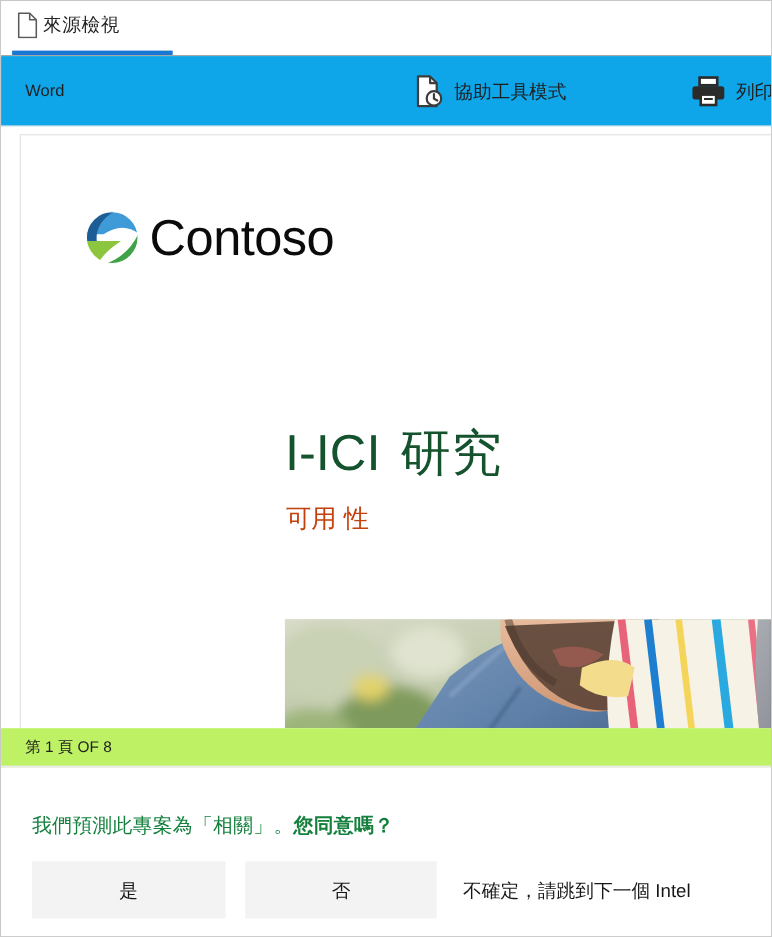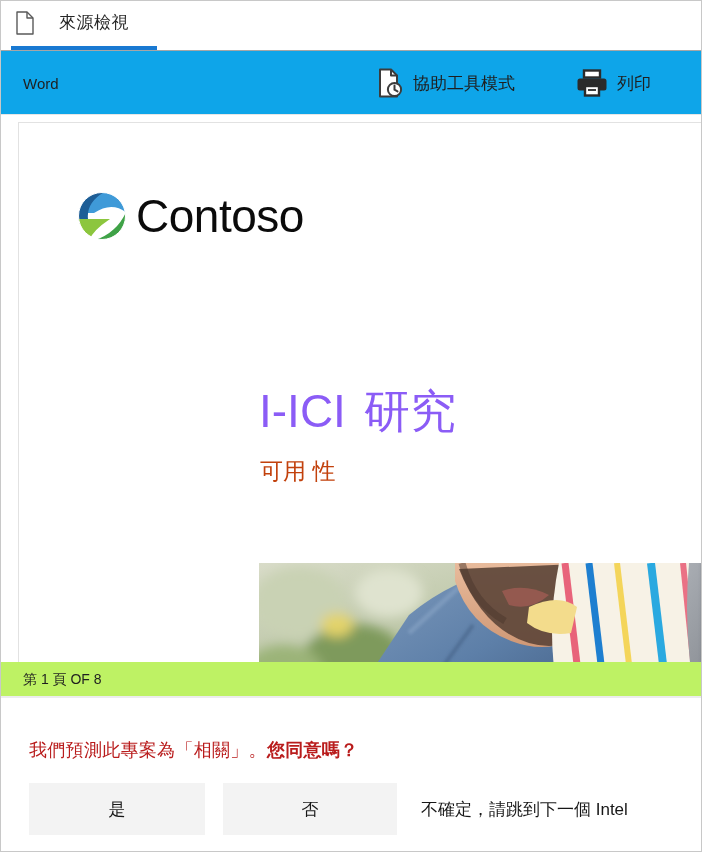--- a/index.html
+++ b/index.html
@@ -31,21 +31,21 @@
     height: 50px;
     background: #ffffff;
   }
   .tab {
     position: absolute;
     left: 10px;
     top: 0;
     height: 43px;
     display: flex;
     align-items: center;
-    gap: 24px;
+    gap: 4px;
     padding: 0 8px 0 4px;
     cursor: default;
   }
   .tab-label {
     font-size: 17px;
     color: #262626;
     letter-spacing: .5px;
     line-height: 1;
   }
   .tab-underline {
@@ -83,21 +83,21 @@
   .tb-item {
     position: absolute;
     top: 50%;
     transform: translateY(-50%);
     display: flex;
     align-items: center;
     gap: 10px;
     cursor: default;
   }
   .tb-item.accessibility { left: 376px; }
-  .tb-item.print { left: 576px; }
+  .tb-item.print { left: 628px; }
   .tb-item-label {
     font-size: 17px;
     color: #1f1f1f;
     line-height: 1;
     white-space: nowrap;
     text-align: right;
   }
   .tb-icon svg { display: block; }
   .toolbar-rule {
     position: absolute;
@@ -147,21 +147,21 @@
     letter-spacing: -0.5px;
   }
 
   
   .doc-title {
     position: absolute;
     left: 240px;
     top: 264px;
     font-size: 46px;
     line-height: 1.08;
-    color: #8b5cf6;
+    color: #14532d;
     white-space: nowrap;
   }
   .doc-title .sep { display: inline-block; width: 18px; }
   .doc-subtitle {
     position: absolute;
     left: 241px;
     top: 336px;
     font-size: 23px;
     line-height: 1.1;
     color: #c2410c;
@@ -206,21 +206,21 @@
   .prompt {
     position: relative;
     height: 152px;
     background: #ffffff;
   }
   .prompt-question {
     position: absolute;
     left: 28px;
     top: 40px;
     font-size: 18px;
-    color: #b91c1c;
+    color: #15803d;
     white-space: nowrap;
     letter-spacing: .3px;
   }
   .prompt-question .emph { font-weight: bold; }
 
   .answers {
     position: absolute;
     left: 0;
     top: 85px;
     width: 702px;

